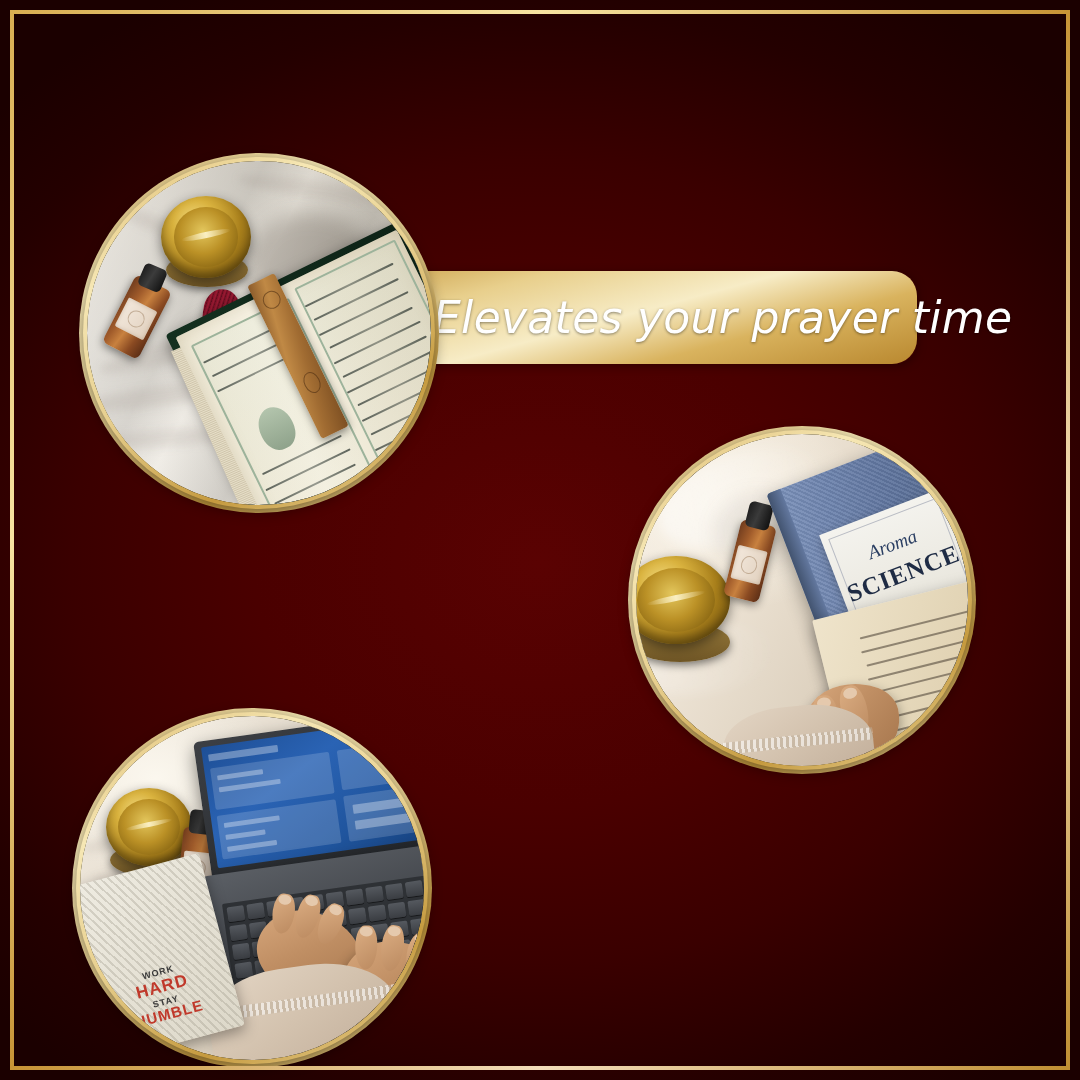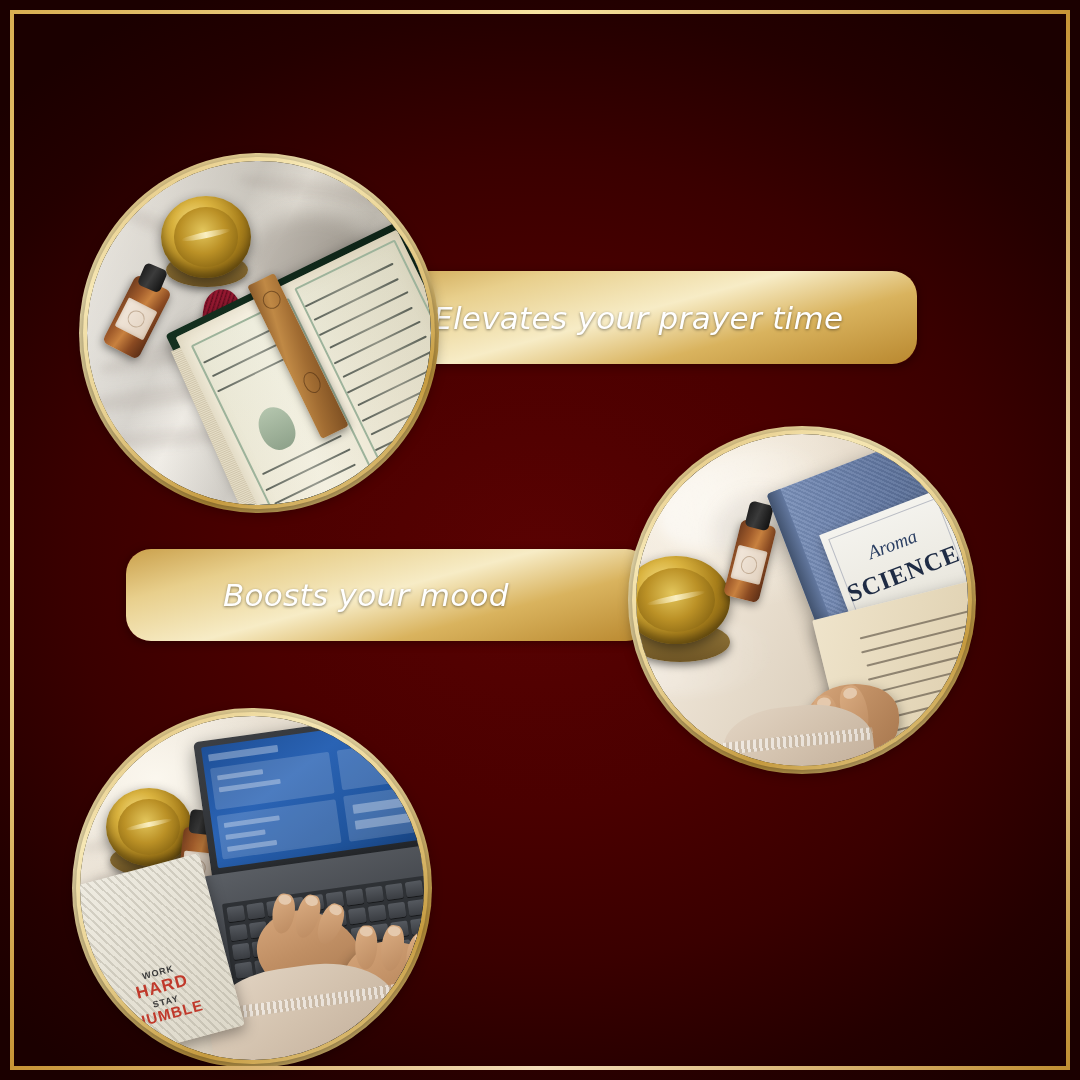--- a/index.html
+++ b/index.html
@@ -52,21 +52,21 @@
     box-shadow:0 2px 10px rgba(0,0,0,.35);
   }
   .banner::before{
     content:"";position:absolute;inset:-3px;border-radius:25px;
     background:linear-gradient(165deg,#caa04b 0%,#e8cf8c 22%,#f7ecc6 48%,#d9b35e 70%,#b9882f 100%);
     z-index:-1;
   }
   .banner-text{
     font-family:"DejaVu Sans",sans-serif;
     font-style:italic;
-    font-size:31px;
+    font-size:44px;
     color:#ffffff;
     letter-spacing:0.3px;
     white-space:nowrap;
     text-shadow:0 1px 3px rgba(0,0,0,.45);
   }
 
   #banner-1{left:355px;top:271px;width:562px;height:93px;}
   #banner-1 .banner-text{margin-left:75px;}
 
   #banner-2{left:126px;top:549px;width:525px;height:92px;}
@@ -235,23 +235,20 @@
 
 <div id="poster">
 
   <div id="gold-frame"></div>
 
 
   <div class="banner" id="banner-1">
     <span class="banner-text">Elevates your prayer time</span>
   </div>
 
-  <div class="banner" id="banner-2">
-    <span class="banner-text">Boosts your mood</span>
-  </div>
 
 
   <div class="ring" id="ring-1"></div>
   <div class="photo-circle" id="circle-1">
     <div class="photo-inner">
       <div class="scene">
         <div class="cloth"></div>
 
         <div class="cloth-fold" style="left:10px;top:180px;width:150px;height:22px;transform:rotate(-14deg);"></div>
         <div class="cloth-fold" style="left:-10px;top:225px;width:170px;height:20px;transform:rotate(-8deg);"></div>

